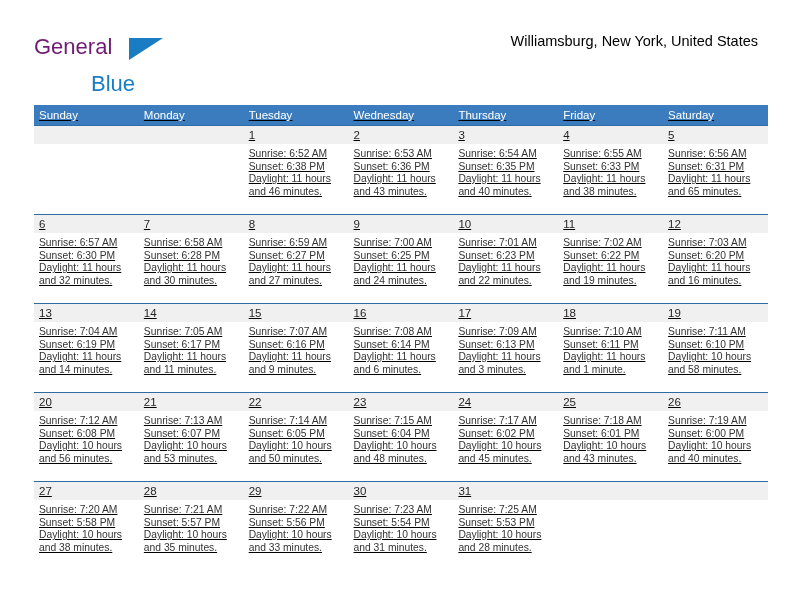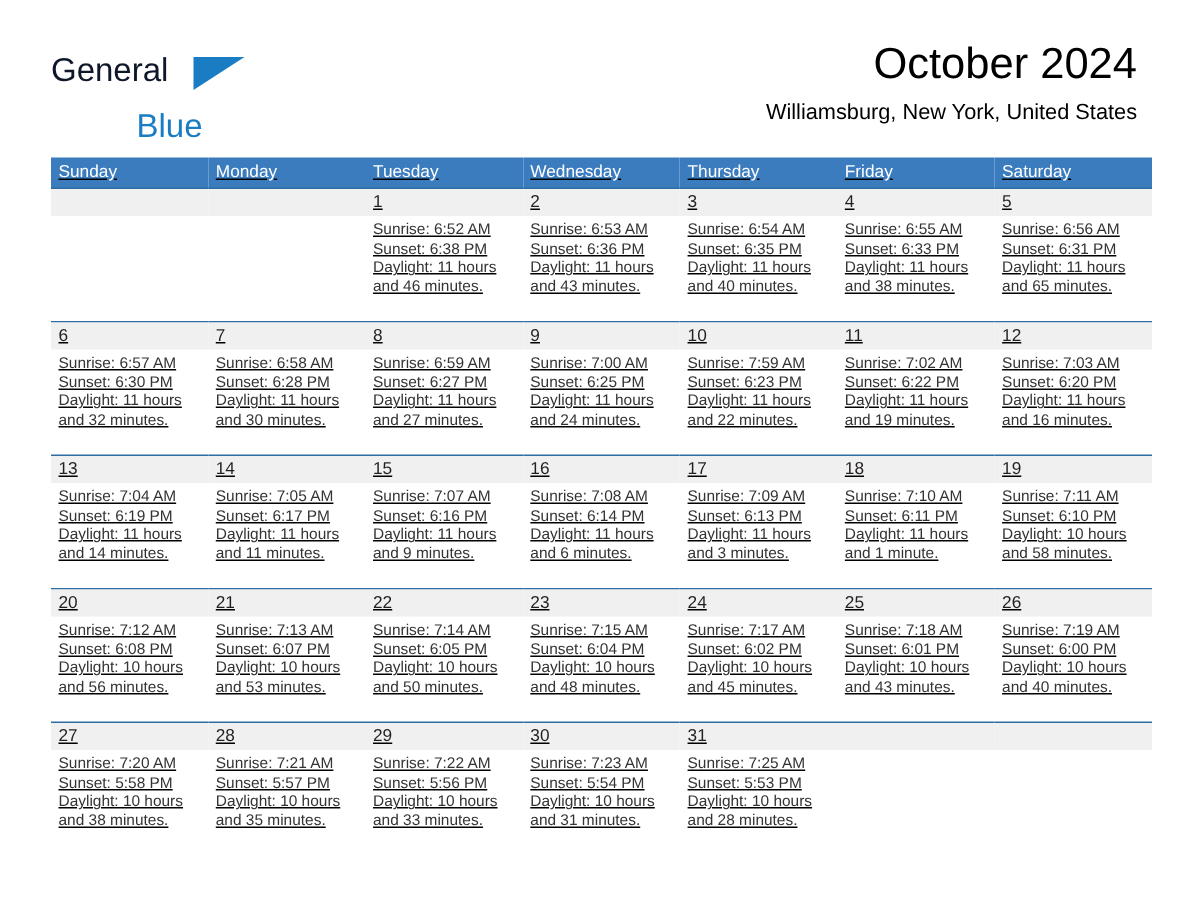--- a/index.html
+++ b/index.html
@@ -33,21 +33,21 @@
     position: absolute;
     left: 0px;
     top: 10px;
     width: 230px;
     height: 58px;
   }
   .brand-line1 {
     position: relative;
     font-size: 22px;
     line-height: 22px;
-    color: #0f172a;
+    color: #701a75;
     letter-spacing: 0px;
     height: 24px;
   }
   .brand-tri {
     position: absolute;
     left: 95px;
     top: 2px;
     width: 0;
     height: 0;
     border-left: 34px solid #1a7dc4;
@@ -151,21 +151,20 @@
 
   <div class="top-bar">
 
     <div class="brand">
       <div class="brand-line1">General</div>
       <div class="brand-tri"></div>
       <div class="brand-line2">Blue</div>
     </div>
 
     <div class="title-block">
-      <div class="cal-title">October 2024</div>
       <div class="cal-subtitle">Williamsburg, New York, United States</div>
     </div>
 
   </div>
 
   <table class="calendar">
     <thead>
       <tr class="dow-row">
         <th>Sunday</th>
         <th>Monday</th>
@@ -277,21 +276,21 @@
                 <div>Sunrise: 7:00 AM</div>
                 <div>Sunset: 6:25 PM</div>
                 <div class="daylight-wrap">Daylight: 11 hours and 24 minutes.</div>
               </div>
             </div>
           </td>
           <td class="day-cell">
             <div class="cell-inner">
               <div class="daynum-band">10</div>
               <div class="cell-body">
-                <div>Sunrise: 7:59 AM</div>
+                <div>Sunrise: 7:01 AM</div>
                 <div>Sunset: 6:23 PM</div>
                 <div class="daylight-wrap">Daylight: 11 hours and 22 minutes.</div>
               </div>
             </div>
           </td>
           <td class="day-cell">
             <div class="cell-inner">
               <div class="daynum-band">11</div>
               <div class="cell-body">
                 <div>Sunrise: 7:02 AM</div>

